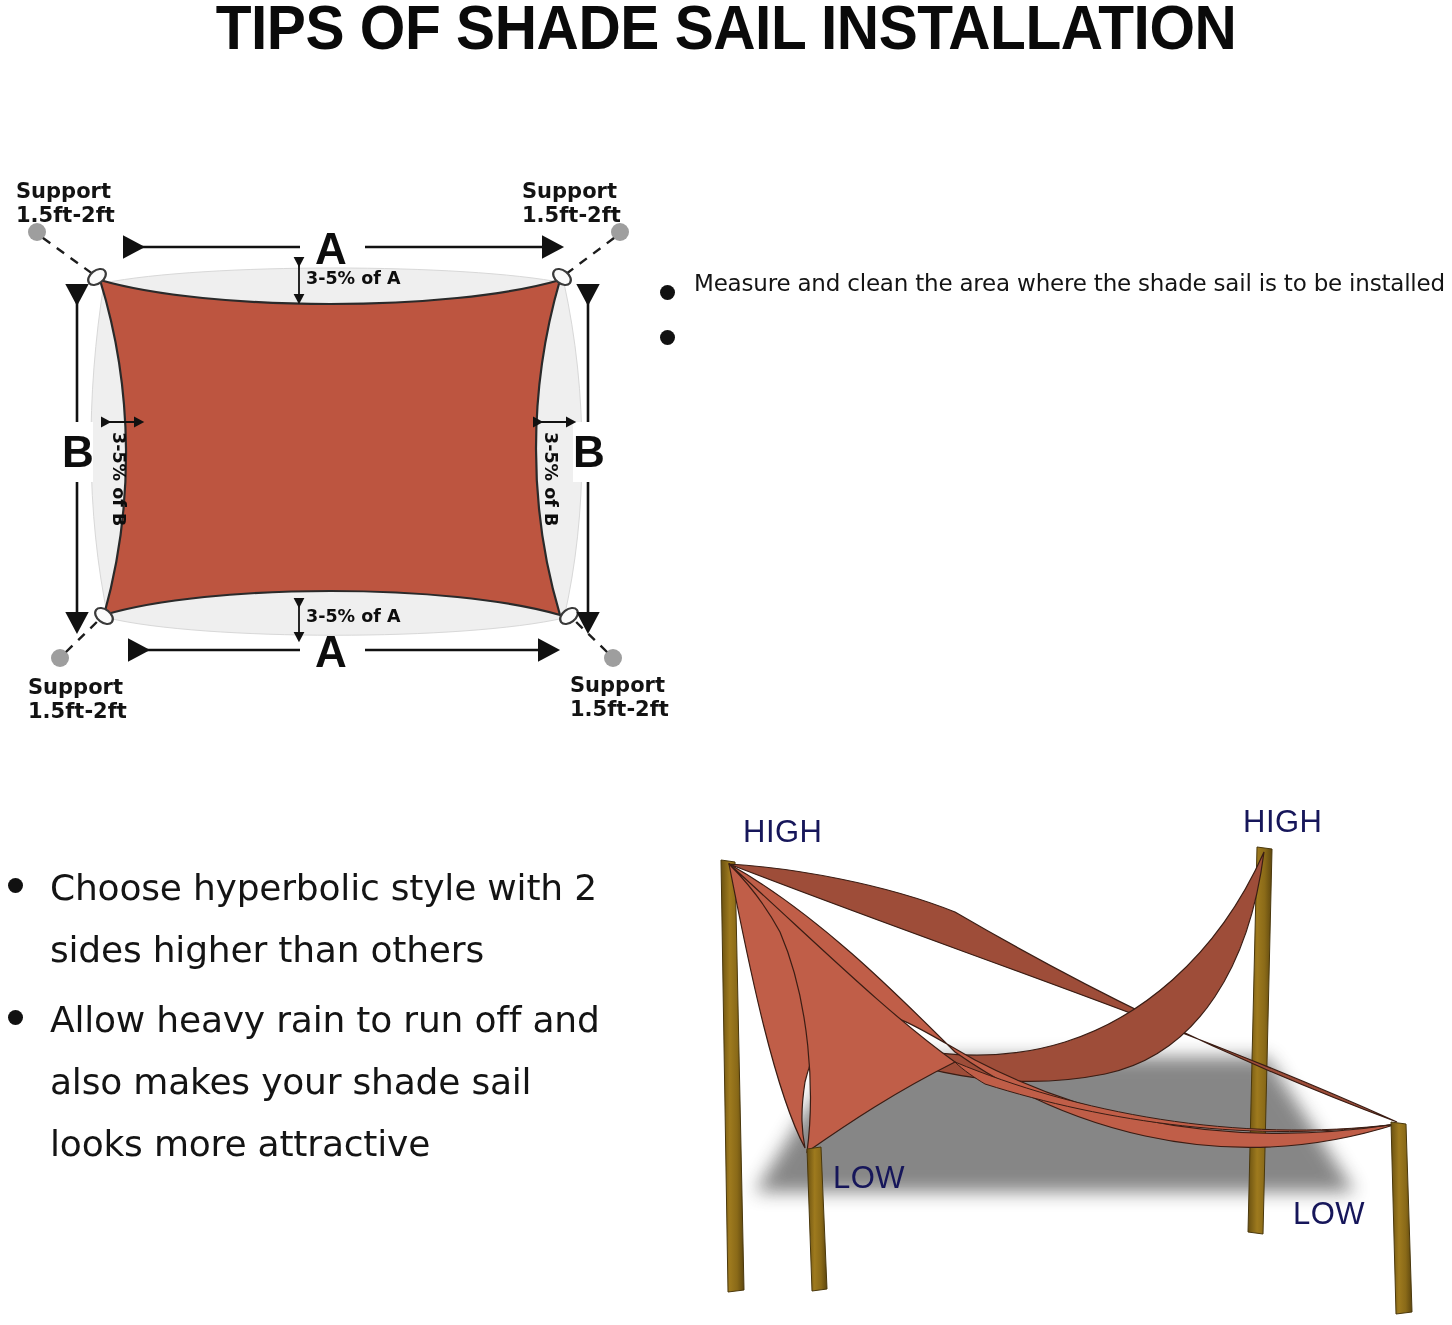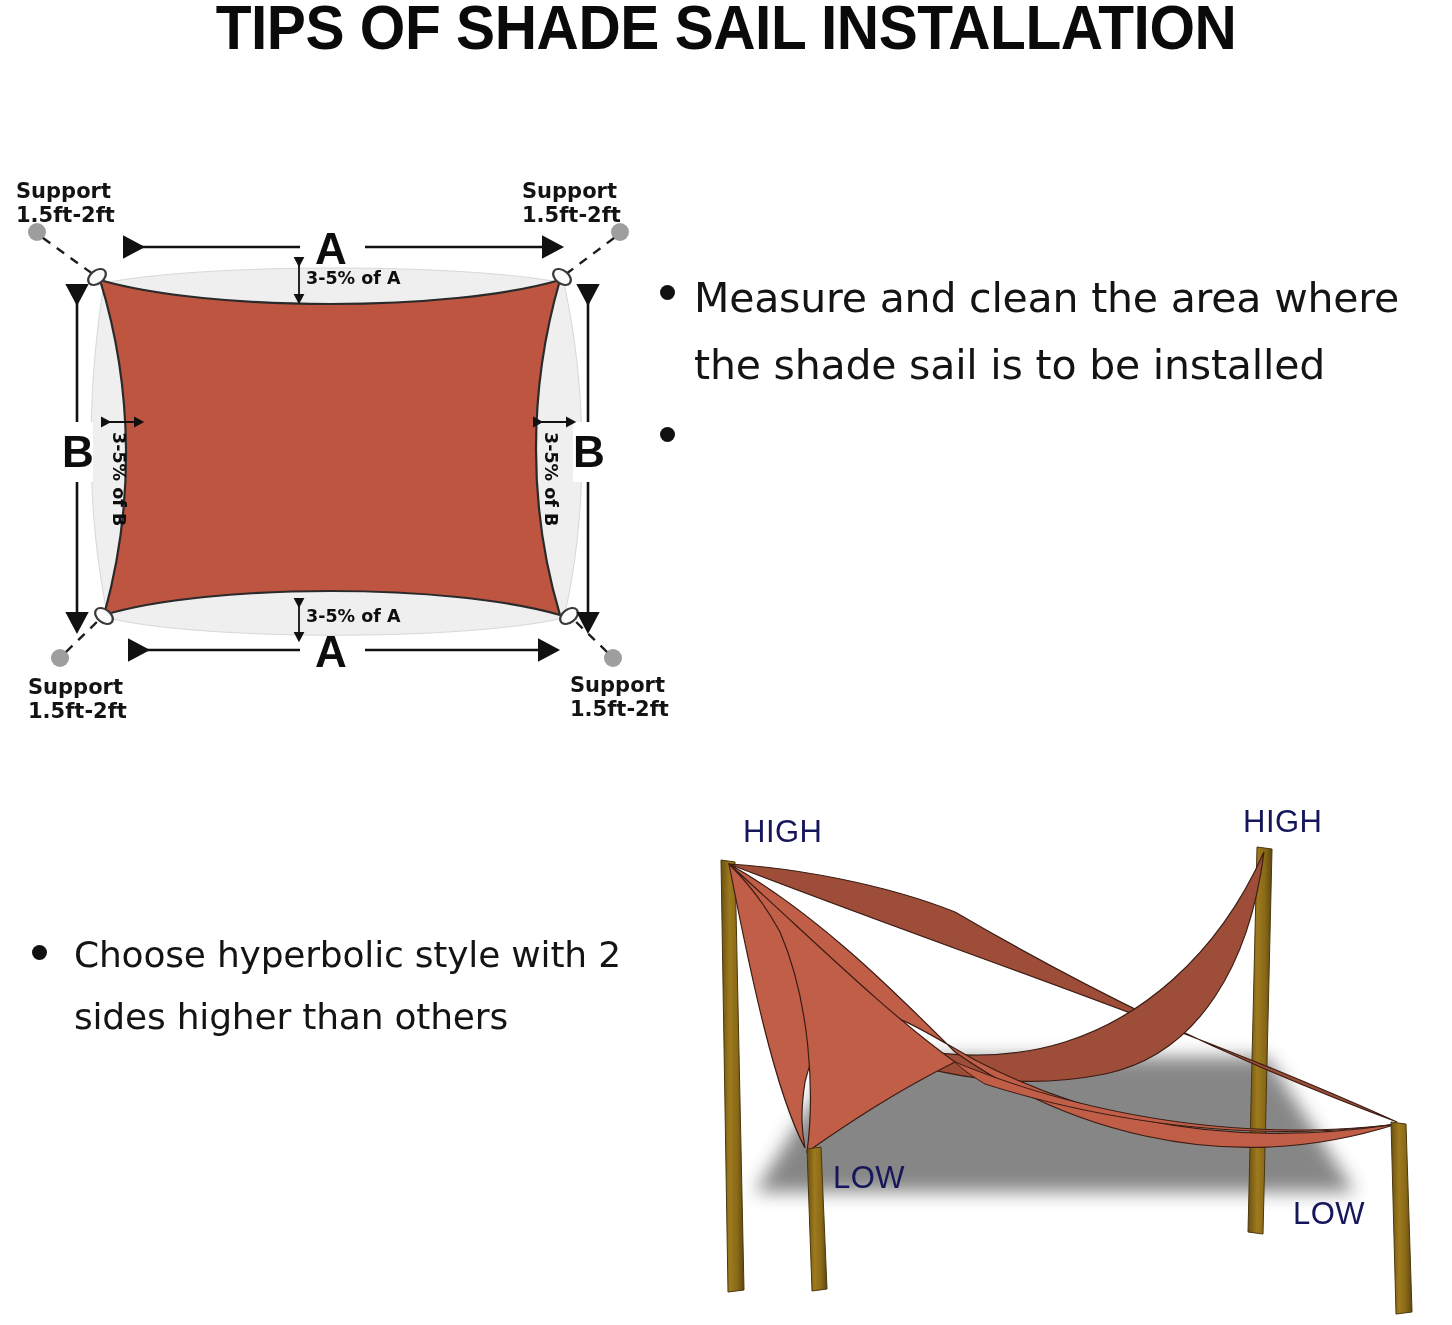--- a/index.html
+++ b/index.html
@@ -33,31 +33,31 @@
     transform: scaleX(0.93);
     transform-origin: 50% 0;
     white-space: nowrap;
   }
 
   
   .panel { position: absolute; }
 
   #rect-diagram-panel { left: 0;   top: 160px;  width: 660px; height: 570px; }
   #tips-list-panel    { left: 648px; top: 265px; width: 804px; height: 400px; }
-  #style-list-panel   { left: 0;   top: 924px;  width: 620px; height: 340px; margin-left: 24px; }
+  #style-list-panel   { left: 0;   top: 857px;  width: 620px; height: 340px; }
   #hyperbolic-panel   { left: 655px; top: 792px; width: 797px; height: 535px; }
 
   
   .bullet-list { list-style: none; margin: 0; padding: 0; }
   .bullet-item {
     position: relative;
     padding-left: 46px;
     margin-bottom: 8px;
     font-family: "DejaVu Sans", "Liberation Sans", sans-serif;
-    font-size: 41px;
+    font-size: 23px;
     line-height: 1.63;
     color: #141414;
     letter-spacing: -0.2px;
   }
   .bullet-item .bullet-dot {
     position: absolute;
     left: 12px;
     top: 20px;
     width: 15px;
     height: 15px;
@@ -230,20 +230,24 @@
     </li>
   </ul>
 </div>
 
 <div class="panel" id="style-list-panel">
   <ul class="bullet-list">
     <li class="bullet-item">
       <span class="bullet-dot"></span>
       <span>Choose hyperbolic style with 2 sides higher than others</span>
     </li>
+    <li class="bullet-item">
+      <span class="bullet-dot"></span>
+      <span>Allow heavy rain to run off and also makes your shade sail looks more attractive</span>
+    </li>
   </ul>
 </div>
 
 <div class="panel" id="hyperbolic-panel">
   <svg width="797" height="535" viewBox="0 0 797 535">
 
     <defs>
       <linearGradient id="poleGrad" x1="0" y1="0" x2="1" y2="0">
         <stop offset="0%" stop-color="#6A5111"></stop>
         <stop offset="38%" stop-color="#9E7A1E"></stop>

